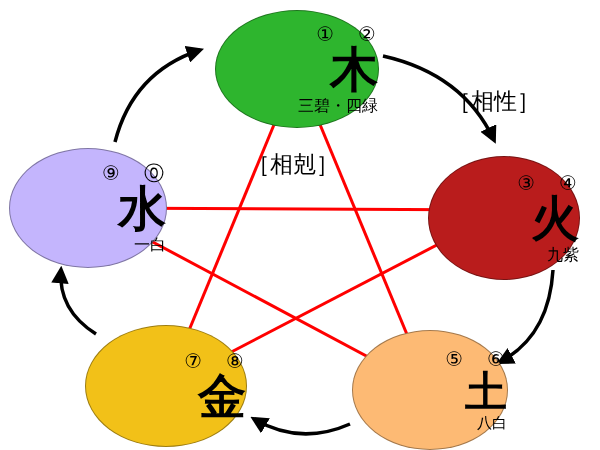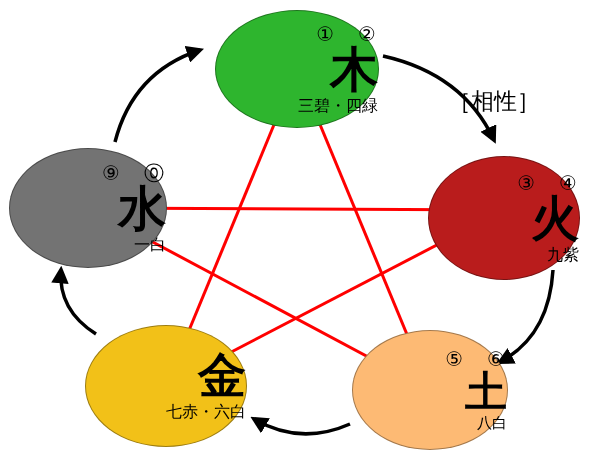--- a/index.html
+++ b/index.html
@@ -35,21 +35,21 @@
   .circle .nums  { font-size: 20px; line-height: 1.1; letter-spacing: 2px; }
   .circle .kanji { font-size: 48px; font-weight: bold; line-height: 1.05; }
   .circle .stars { font-size: 16px; font-weight: normal; line-height: 1.2; }
   .circle .stars2 { font-size: 15px; font-weight: normal; line-height: 1.15; }
 
   .wood  { left: 215px; top:  10px; width: 164px; height: 118px; background: #2eb52e; }
   .fire  { left: 428px; top: 156px; width: 152px; height: 124px; background: #b91c1c; }
   .earth { left: 352px; top: 330px; width: 156px; height: 120px; background: #fdba74; }
   .earth .kanji { font-size: 42px; }
   .metal { left:  85px; top: 325px; width: 162px; height: 122px; background: #f2c118; }
-  .water { left:   9px; top: 148px; width: 158px; height: 120px; background: #737373; }
+  .water { left:   9px; top: 148px; width: 158px; height: 120px; background: #c4b5fd; }
 
   .rel-label {
     position: absolute;
     z-index: 3;
     font-size: 23px;
     color: #000;
     white-space: nowrap;
   }
   .rel-generating { left: 448px; top: 46px; margin-top: 40px; }
   .rel-overcoming { left: 247px; top: 149px; }
@@ -95,25 +95,26 @@
     <div class="stars">九紫</div>
   </div>
 
   <div class="circle earth">
     <div class="nums">⑤　⑥</div>
     <div class="kanji">土</div>
     <div class="stars2">八白</div>
   </div>
 
   <div class="circle metal">
+    <div class="nums">⑦　⑧</div>
     <div class="kanji">金</div>
-    <div class="stars">七赤・六白</div>
   </div>
 
   <div class="circle water">
     <div class="nums">⑨　⓪</div>
     <div class="kanji">水</div>
     <div class="stars">一白</div>
   </div>
 
   <div class="rel-label rel-generating">［相性］</div>
+  <div class="rel-label rel-overcoming">［相剋］</div>
 
 </div>
 
 </body></html>

